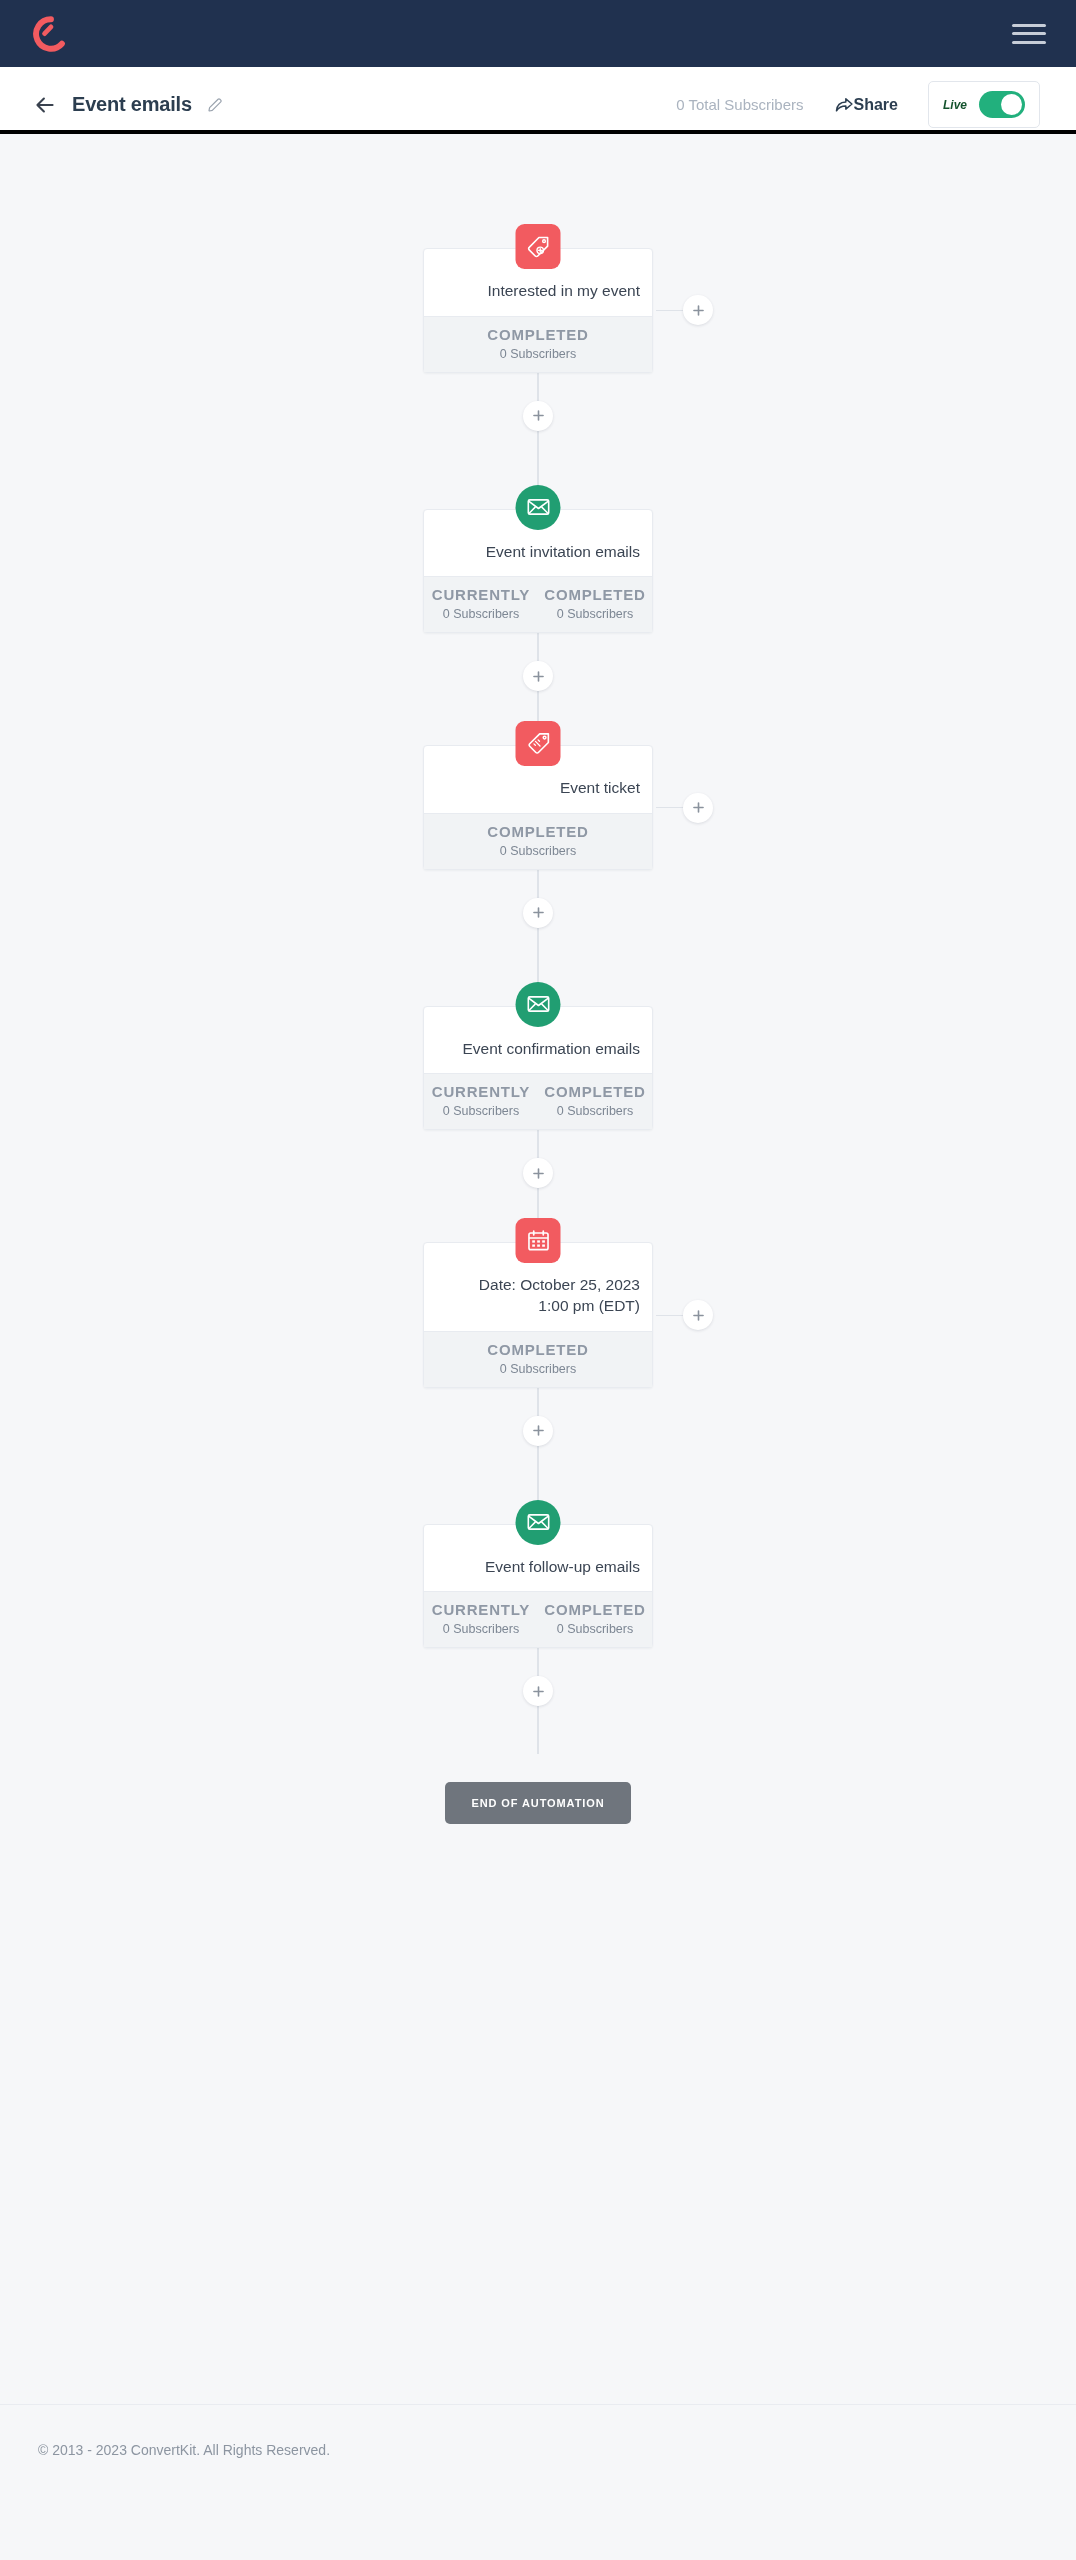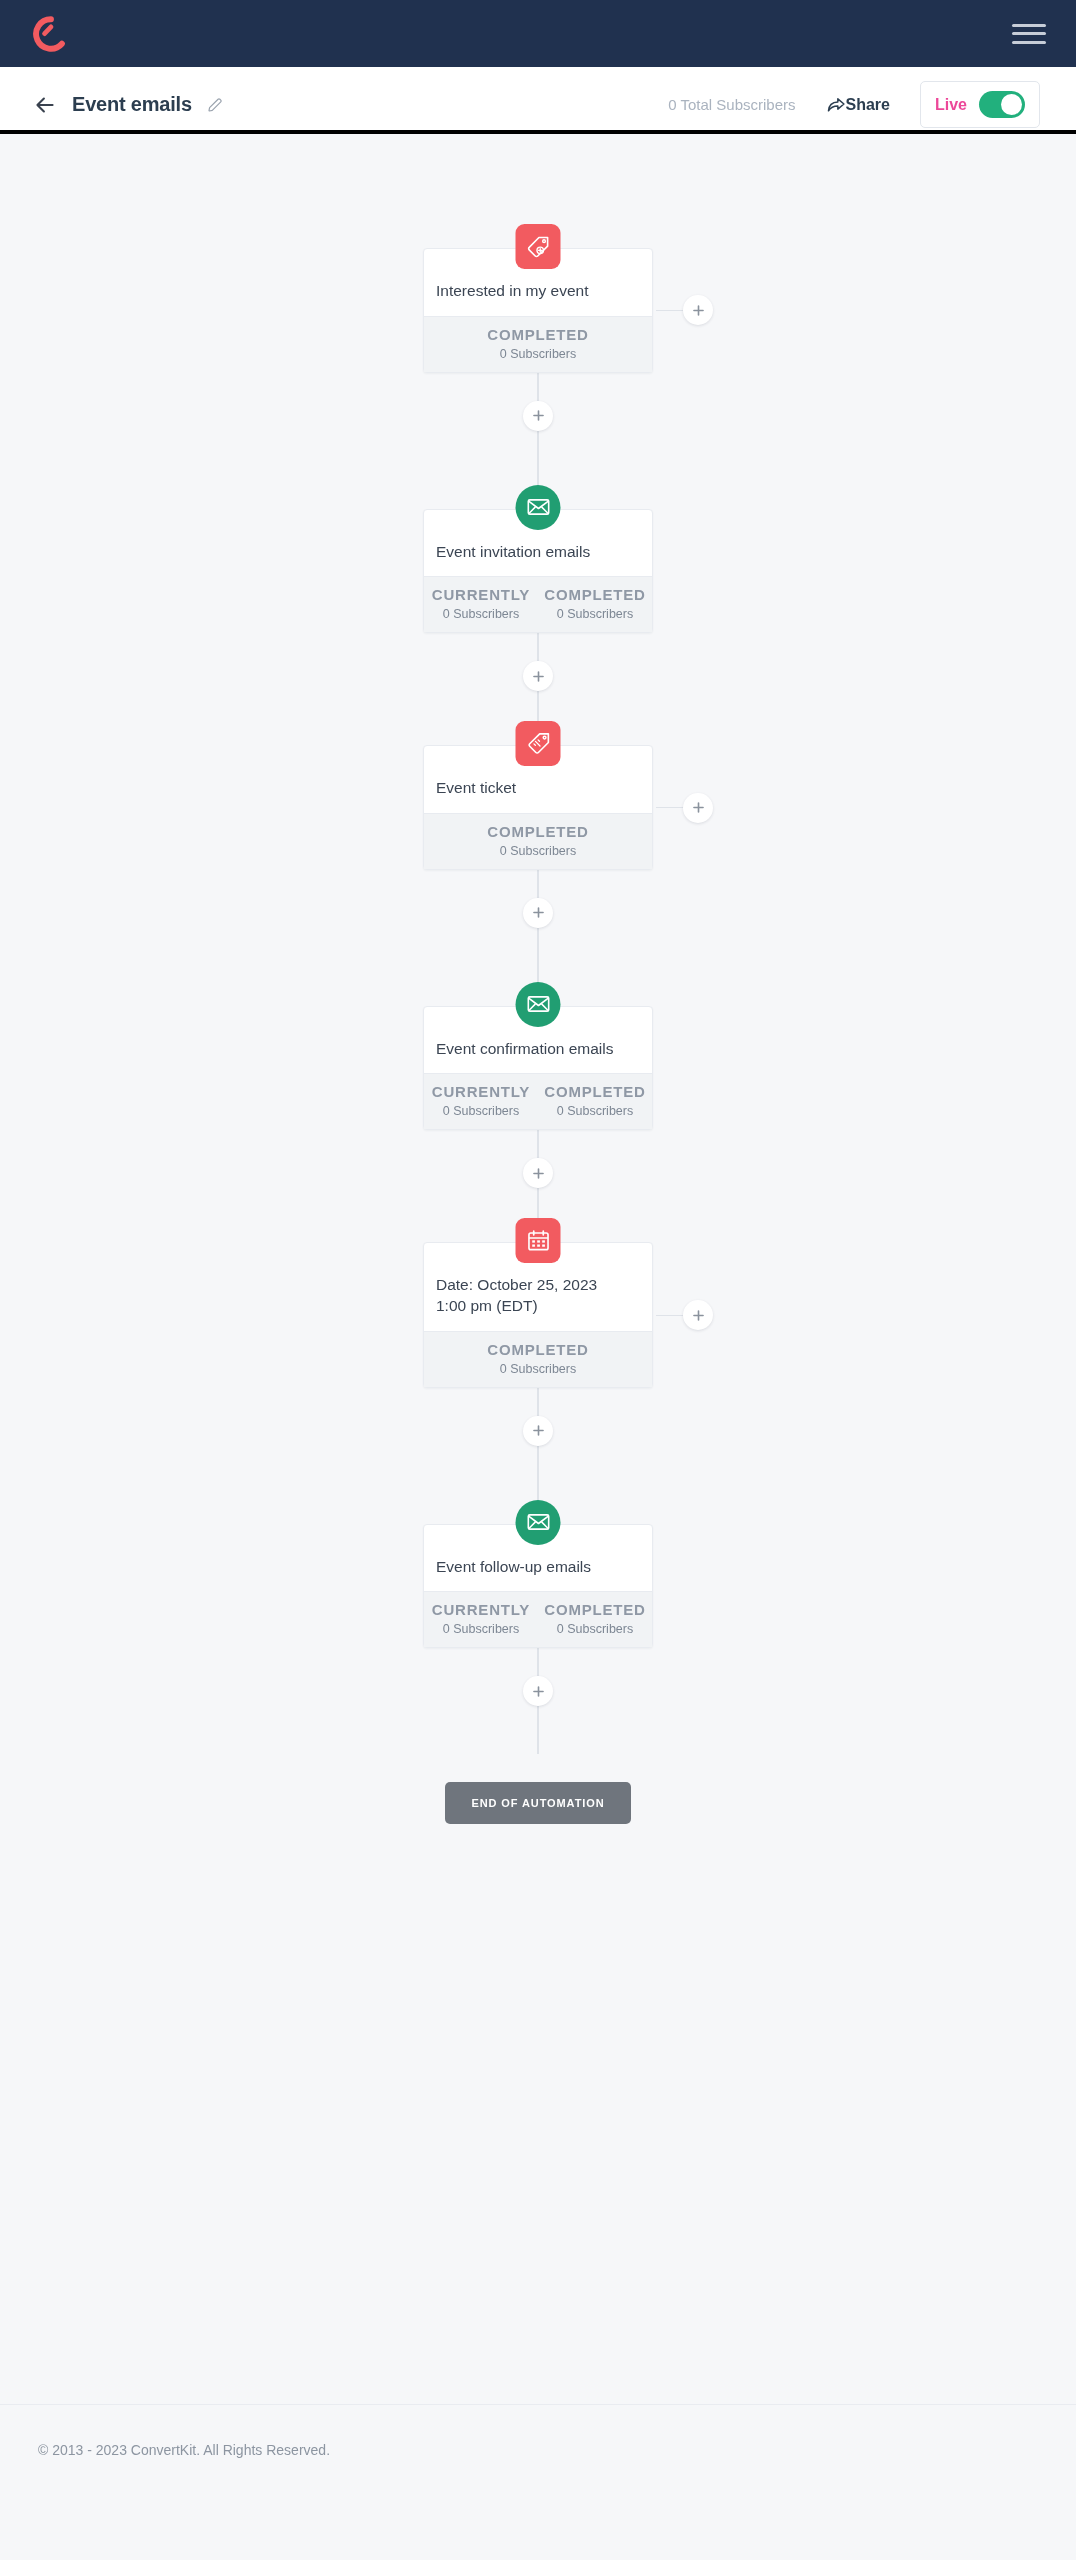--- a/index.html
+++ b/index.html
@@ -66,21 +66,21 @@
   }
   .share-icon { width: 20px; height: 20px; display:block; }
   .live-toggle-wrap {
     display: flex; align-items: center; gap: 12px;
     border: 1px solid #e2e6ec;
     border-radius: 5px;
     padding: 9px 14px;
     background: #fff;
     cursor: pointer;
   }
-  .live-label { font-size: 16px; font-weight: bold; color: #ec4899; }
+  .live-label { font-size: 12px; font-weight: bold; color: #14532d; font-style: italic; }
   .toggle {
     width: 46px; height: 27px;
     border-radius: 14px;
     background: #22b07d;
     position: relative;
   }
   .toggle::after {
     content: "";
     position: absolute;
     top: 3px; right: 3px;
@@ -154,21 +154,21 @@
     background: #f25b60;
     border-radius: 9px;
   }
   .badge-seq {
     background: #219e72;
     border-radius: 50%;
   }
   .badge-icon { width: 26px; height: 26px; display: block; }
   .node-title {
     padding: 32px 12px 14px;
-    text-align: left;
+    text-align: right;
     font-size: 15.5px;
     color: #3b4553;
     line-height: 1.33;
   }
   .node-stats {
     background: #f1f3f5;
     border-top: 1px solid #e8ebf0;
     display: flex;
     padding: 9px 0 11px;
   }

